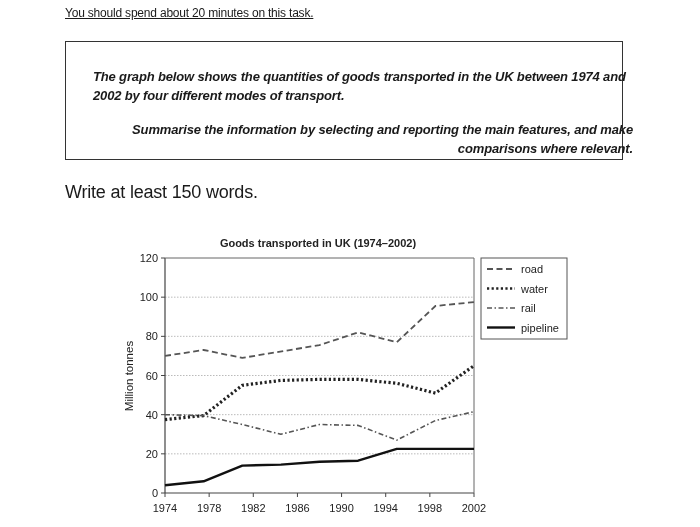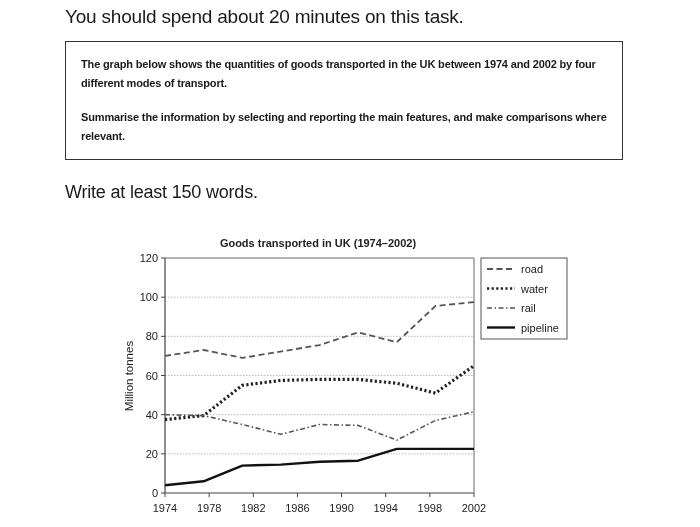--- a/index.html
+++ b/index.html
@@ -1,24 +1,24 @@
 <!DOCTYPE html>
 <html><head>
 <meta charset="utf-8">
 <style>
   html, body { margin: 0; padding: 0; background: #ffffff; }
   body { width: 700px; height: 527px; position: relative; overflow: hidden;
          font-family: "Liberation Sans", sans-serif; color: #1a1a1a; }
-  .instr { position: absolute; left: 65px; top: 6px; font-size: 19px; letter-spacing: -0.2px; }
+  .instr { position: absolute; left: 65px; top: 6px; font-size: 12px; letter-spacing: -0.2px; text-decoration: underline; }
   .task-box { position: absolute; left: 65px; top: 41px; width: 558px; height: 119px;
               border: 1.5px solid #333; box-sizing: border-box; }
-  .task-box p { margin: 0; position: absolute; left: 15px; width: 540px;
-                font-size: 11px; font-weight: bold; line-height: 19px; letter-spacing: -0.15px; }
+  .task-box p { margin: 12px; position: absolute; left: 15px; width: 540px;
+                font-size: 13px; font-weight: bold; font-style: italic; line-height: 19px; letter-spacing: -0.15px; }
   .task-box .p1 { top: 13px; }
-  .task-box .p2 { top: 66px; }
+  .task-box .p2 { top: 66px; text-align: right; }
   .words { position: absolute; left: 65px; top: 182px; font-size: 18px; letter-spacing: -0.2px; }
   svg { position: absolute; left: 0; top: 0; }
   svg text { font-family: "Liberation Sans", sans-serif; fill: #222; }
 </style>
 </head>
 <body>
 
 <div class="instr">You should spend about 20 minutes on this task.</div>
 
 <div class="task-box">

